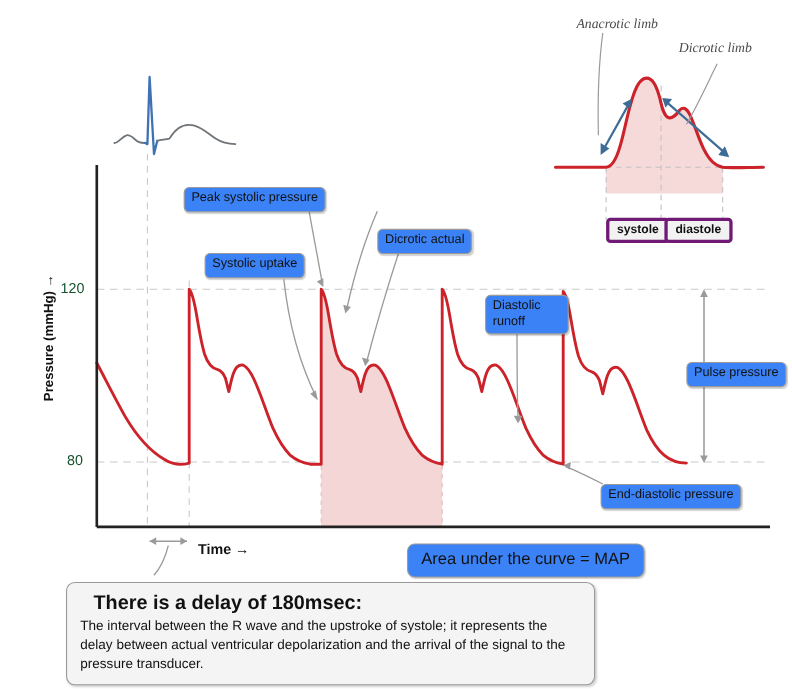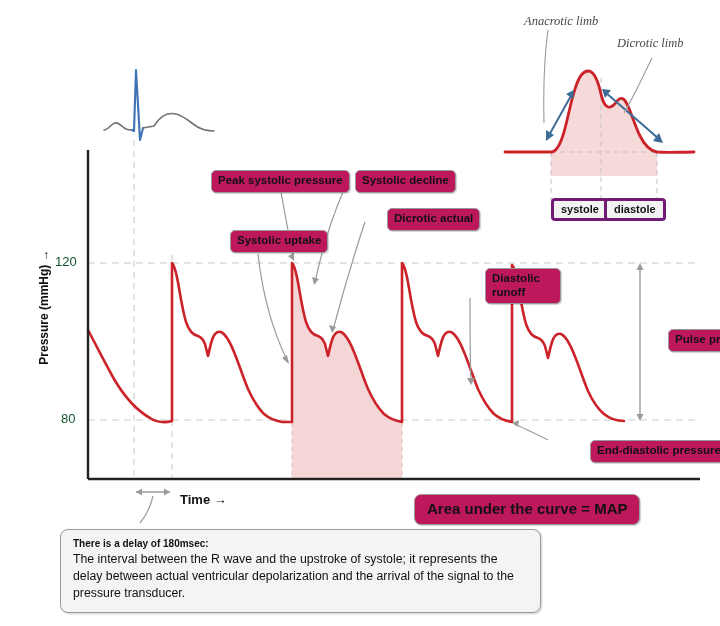--- a/index.html
+++ b/index.html
@@ -8,32 +8,31 @@
     background:#ffffff;
     font-family:"Liberation Sans", sans-serif;
     position:relative;
     overflow:hidden;
   }
   #stage{position:absolute;left:0;top:0;width:720px;height:626px;}
   svg.layer{position:absolute;left:0;top:0;width:720px;height:626px;overflow:visible;}
 
   .callout{
     position:absolute;
-    background:#be185d;
+    background:#3b82f6;
     border:1px solid #9a9a9a;
     border-radius:5px;
     color:#111;
-    font-weight:bold;
+    font-weight:normal;
     font-size:11.5px;
     line-height:1.18;
     padding:3px 6px 4px 6px;
     white-space:nowrap;
     box-shadow:1px 1px 1px rgba(0,0,0,.18);
     font-family:"Liberation Sans", sans-serif;
-    margin-left:44px;
   }
   .callout.multi{white-space:normal;}
 
   .axis-title{
     position:absolute;
     font-weight:bold;
     color:#111;
     font-size:12.5px;
     font-family:"Liberation Sans", sans-serif;
   }
@@ -67,21 +66,21 @@
     position:absolute;
     left:60px;top:529px;
     width:455px;
     background:#f4f4f4;
     border:1px solid #9a9a9a;
     border-radius:8px;
     padding:8px 12px 10px 12px;
     box-shadow:1px 1px 2px rgba(0,0,0,.18);
   }
   #delay-title{
-    font-weight:bold;font-size:10px;color:#111;margin:0 0 2px 0;
+    font-weight:bold;font-size:18px;color:#111;margin:0 0 2px 12px;
     font-family:"Liberation Sans", sans-serif;
   }
   #delay-body{
     font-size:12.3px;color:#111;line-height:1.38;margin:0;
     font-family:"Liberation Sans", sans-serif;
   }
 
   .inset-label{
     position:absolute;
     font-family:"Liberation Serif", serif;
@@ -295,21 +294,20 @@
 
   <div class="axis-title" id="x-axis-title">Time  →</div>
 
   <div class="tick-label" style="left:55px;top:254px;">120</div>
   <div class="tick-label" style="left:61px;top:411px;">80</div>
 
   <div class="callout" style="left:186px;top:230px;">Systolic uptake</div>
 
   <div class="callout" style="left:167px;top:170px;">Peak systolic pressure</div>
 
-  <div class="callout" style="left:311px;top:170px;">Systolic decline</div>
 
   <div class="callout" style="left:343px;top:208px;">Dicrotic actual</div>
 
   <div class="callout multi" style="left:441px;top:268px;width:62px;">
     <span>Diastolic</span><br>
     <span>runoff</span>
   </div>
 
   <div class="callout" style="left:546px;top:440px;">End-diastolic pressure</div>
 

